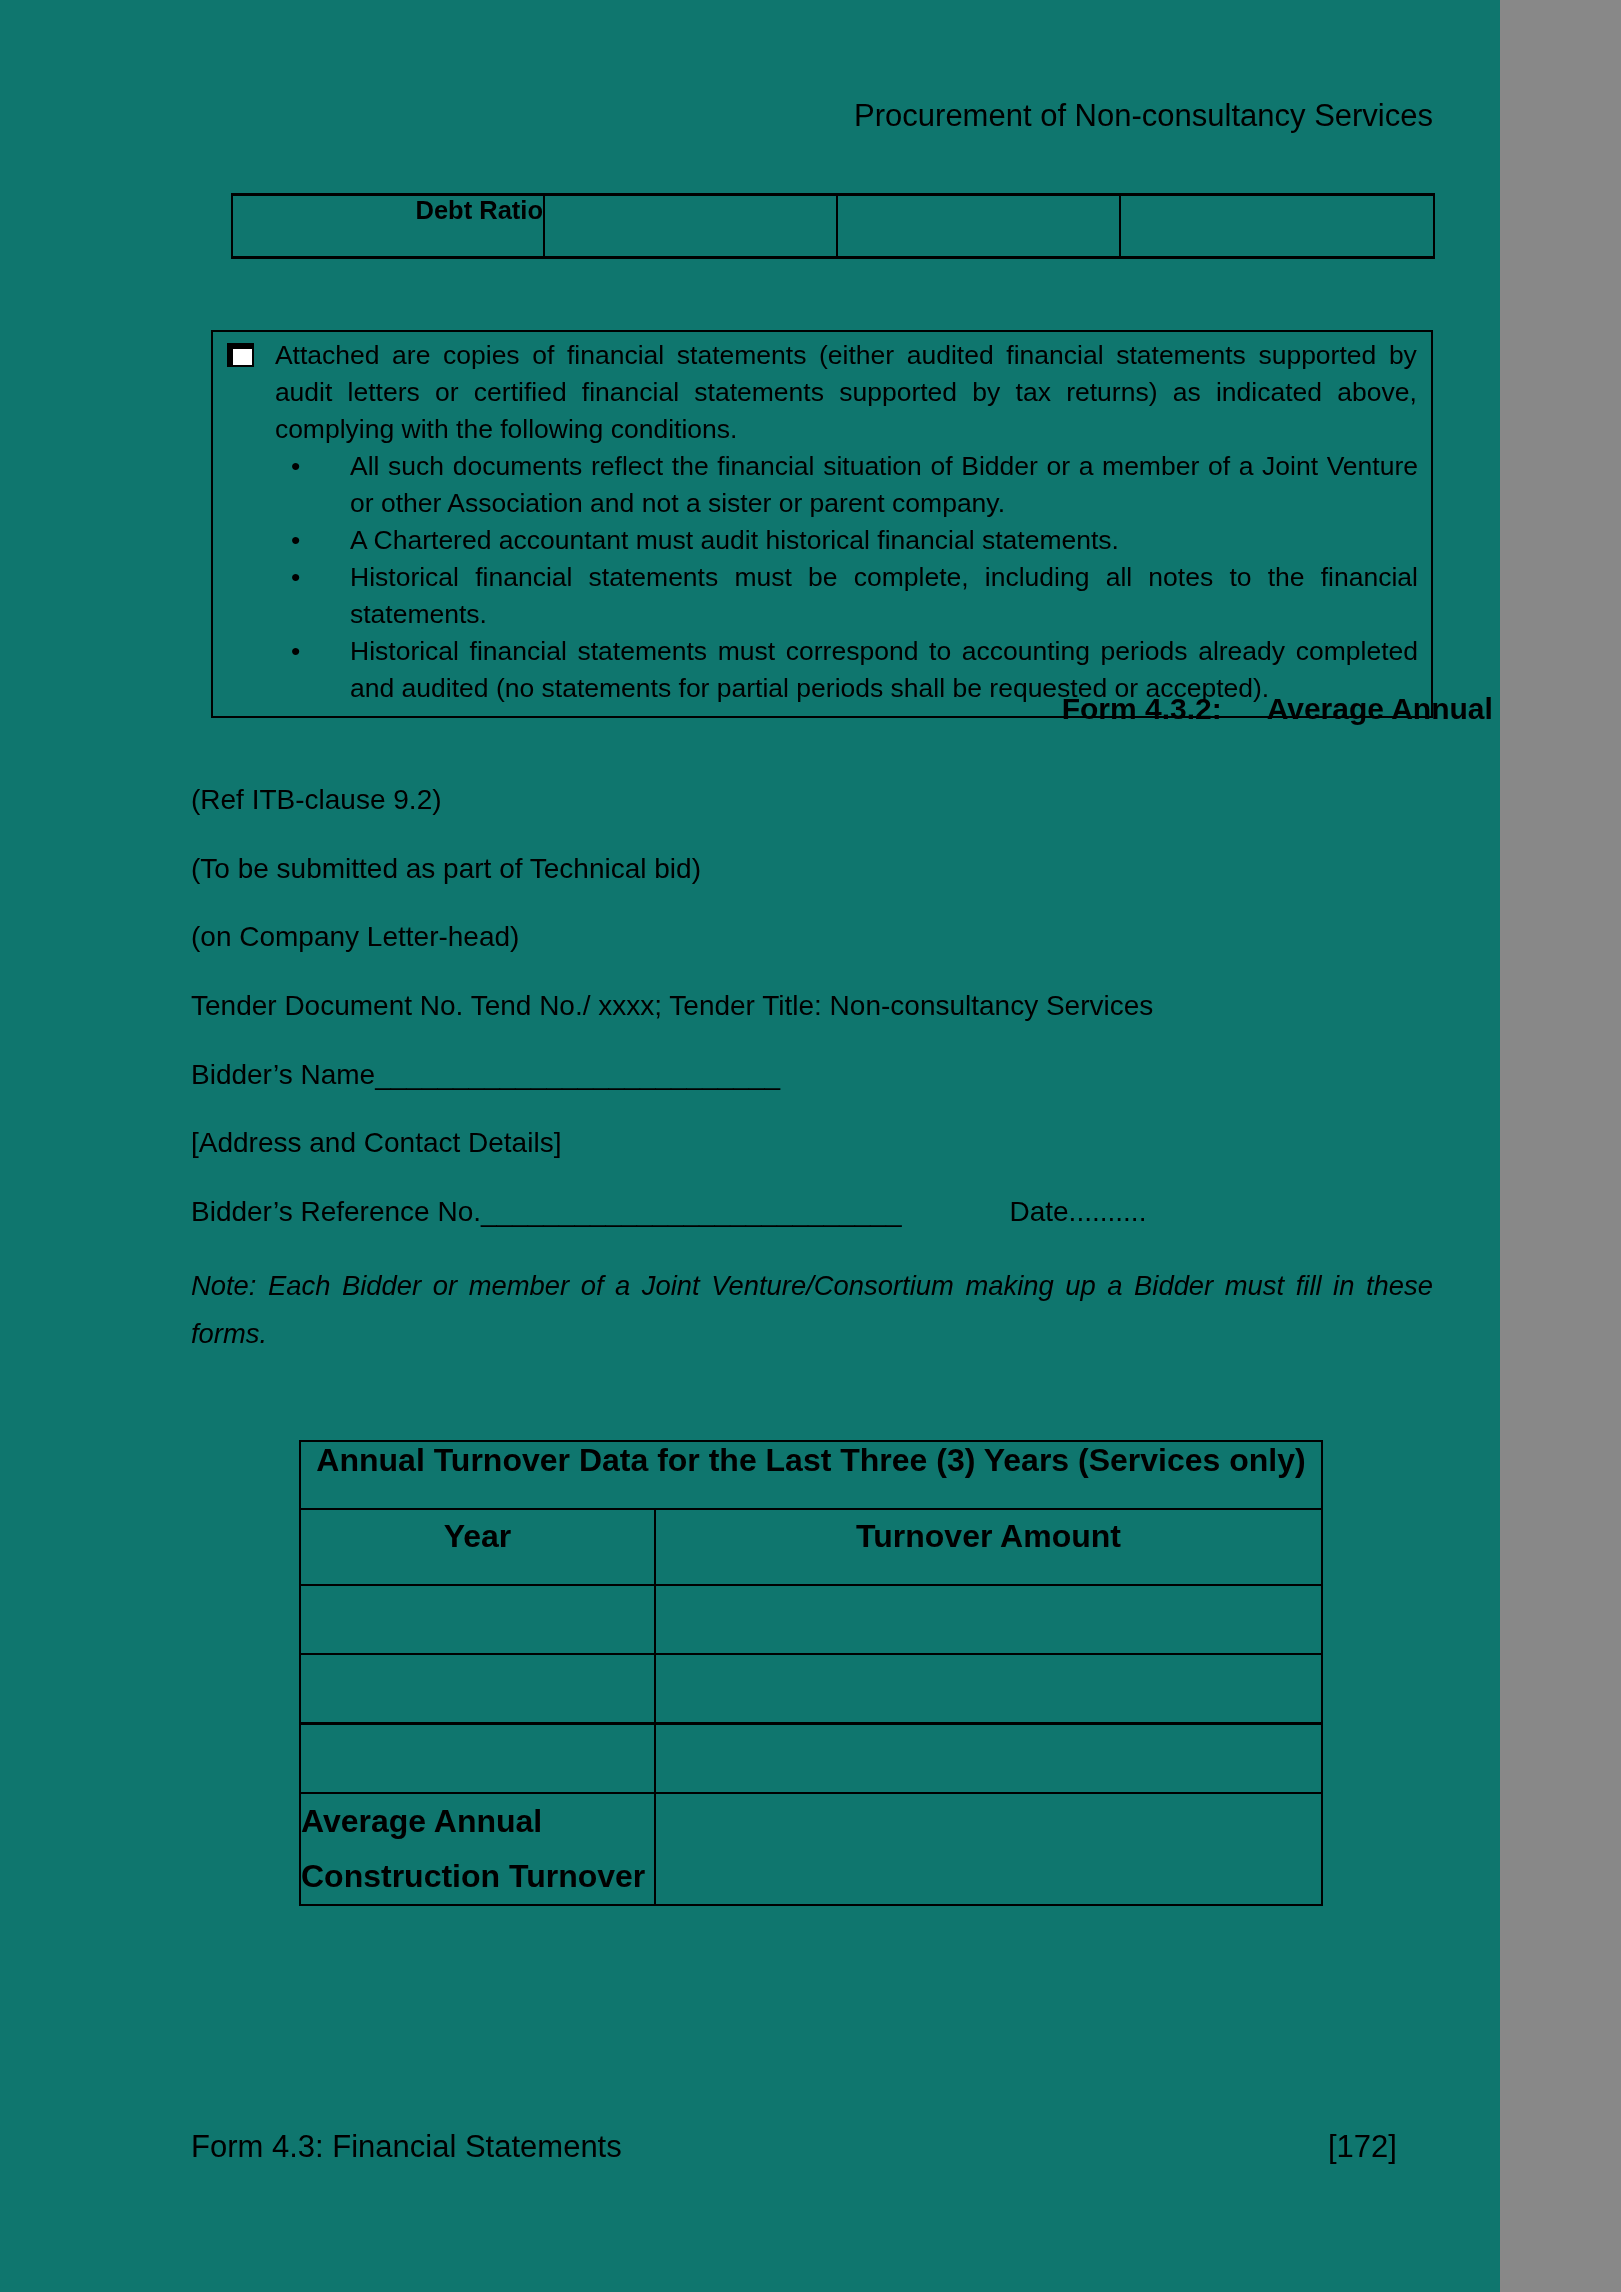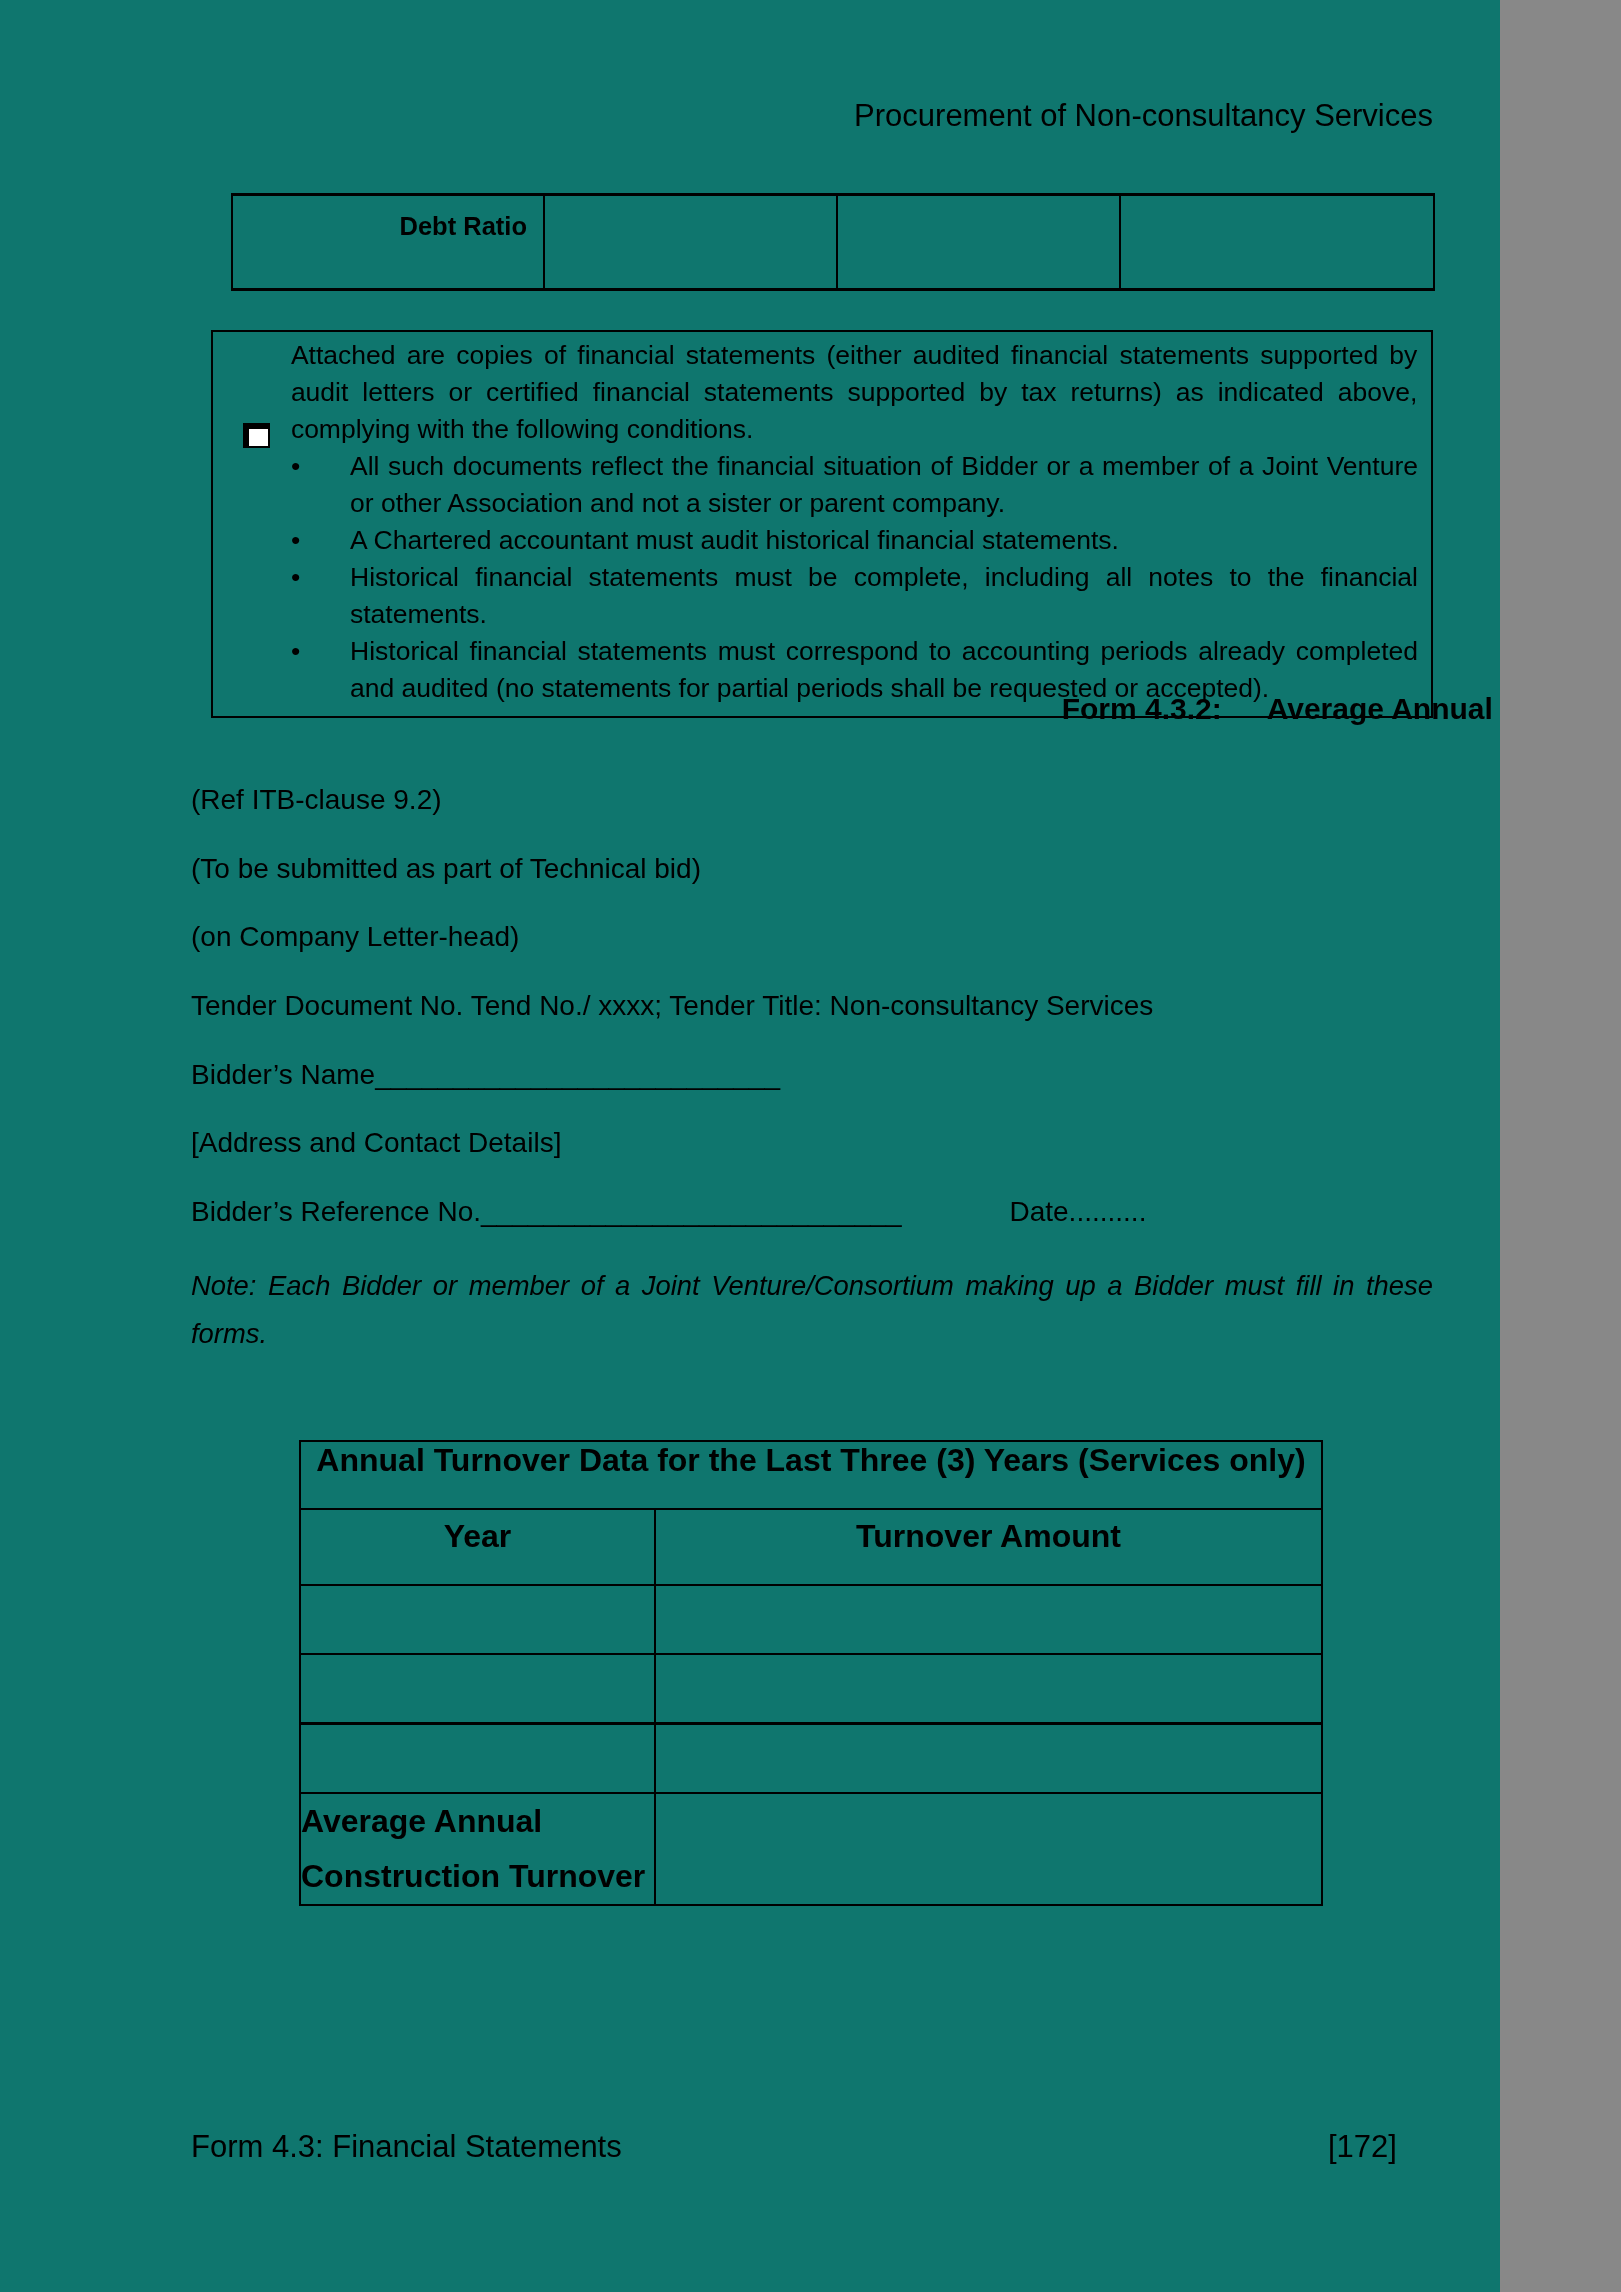--- a/index.html
+++ b/index.html
@@ -10,31 +10,31 @@
   
   .header{position:absolute;top:98px;left:0;width:1433px;text-align:right;font-size:31px;}
   .footer-left{position:absolute;left:191px;top:2129px;font-size:31px;}
   .footer-right{position:absolute;left:1328px;top:2129px;font-size:31px;}
 
   
   table.debt{position:absolute;left:231px;top:193px;width:1202px;border-collapse:collapse;table-layout:fixed;}
   table.debt td{
     border-left:2px solid #000;border-right:2px solid #000;
     border-top:3.9px solid #000;border-bottom:3.9px solid #000;
-    height:60px;vertical-align:top;padding:16px;
+    height:60px;vertical-align:top;padding:0;
   }
   td.debt-label{font-weight:bold;font-size:25.5px;text-align:right;padding:5.9px 9.8px 0 0;}
 
   
   .attach-box{
     position:absolute;left:211px;top:330px;width:1222px;box-sizing:border-box;
     border:2.9px solid #000;padding:4.9px 13.7px 8.8px 0;
     font-size:26.5px;line-height:37px;
   }
-  .attach-row{display:flex;align-items:flex-end;padding-left:16px;}
+  .attach-row{display:flex;align-items:flex-start;}
   .checkbox{
     flex:none;width:19.6px;height:16.7px;margin:5.9px 0 0 13.7px;
     border:2.9px solid #000;border-top-width:6.9px;border-left-width:6.9px;
     background:#fff;
   }
   .attach-text{margin-left:20.6px;width:1142px;text-align:justify;}
   ul.attach-list{margin:0;padding:0 0 0 137px;list-style:none;}
   ul.attach-list li{position:relative;width:1068px;text-align:justify;}
   .bullet{position:absolute;left:-59px;top:0;}
 

